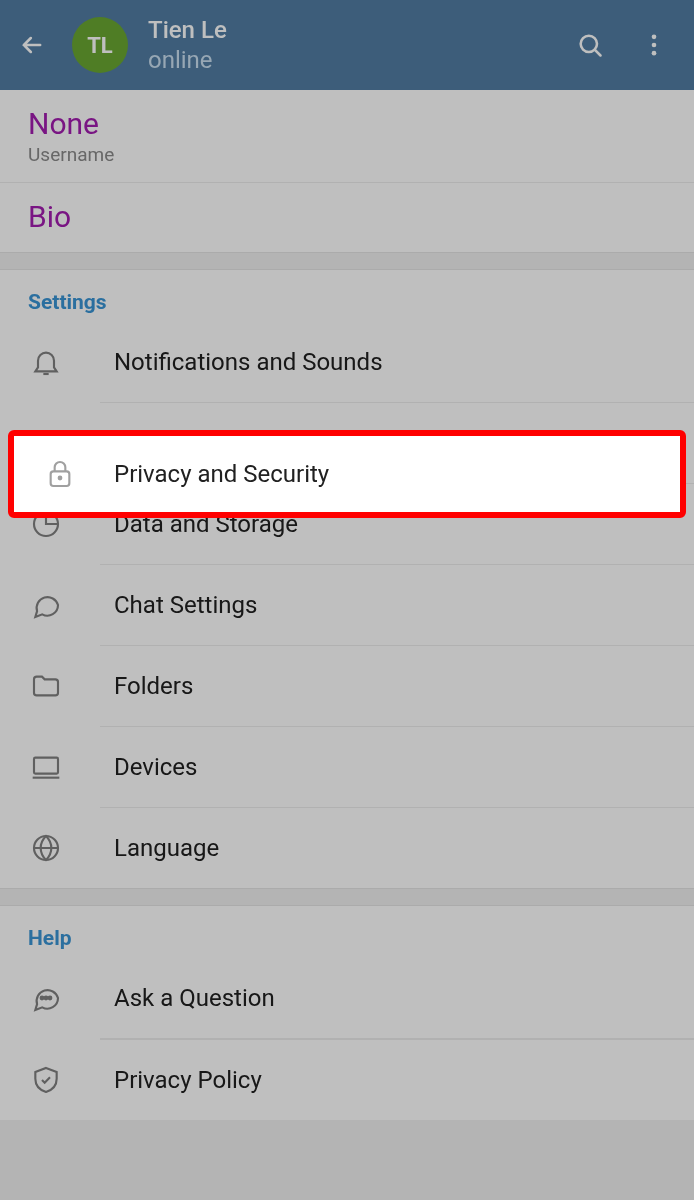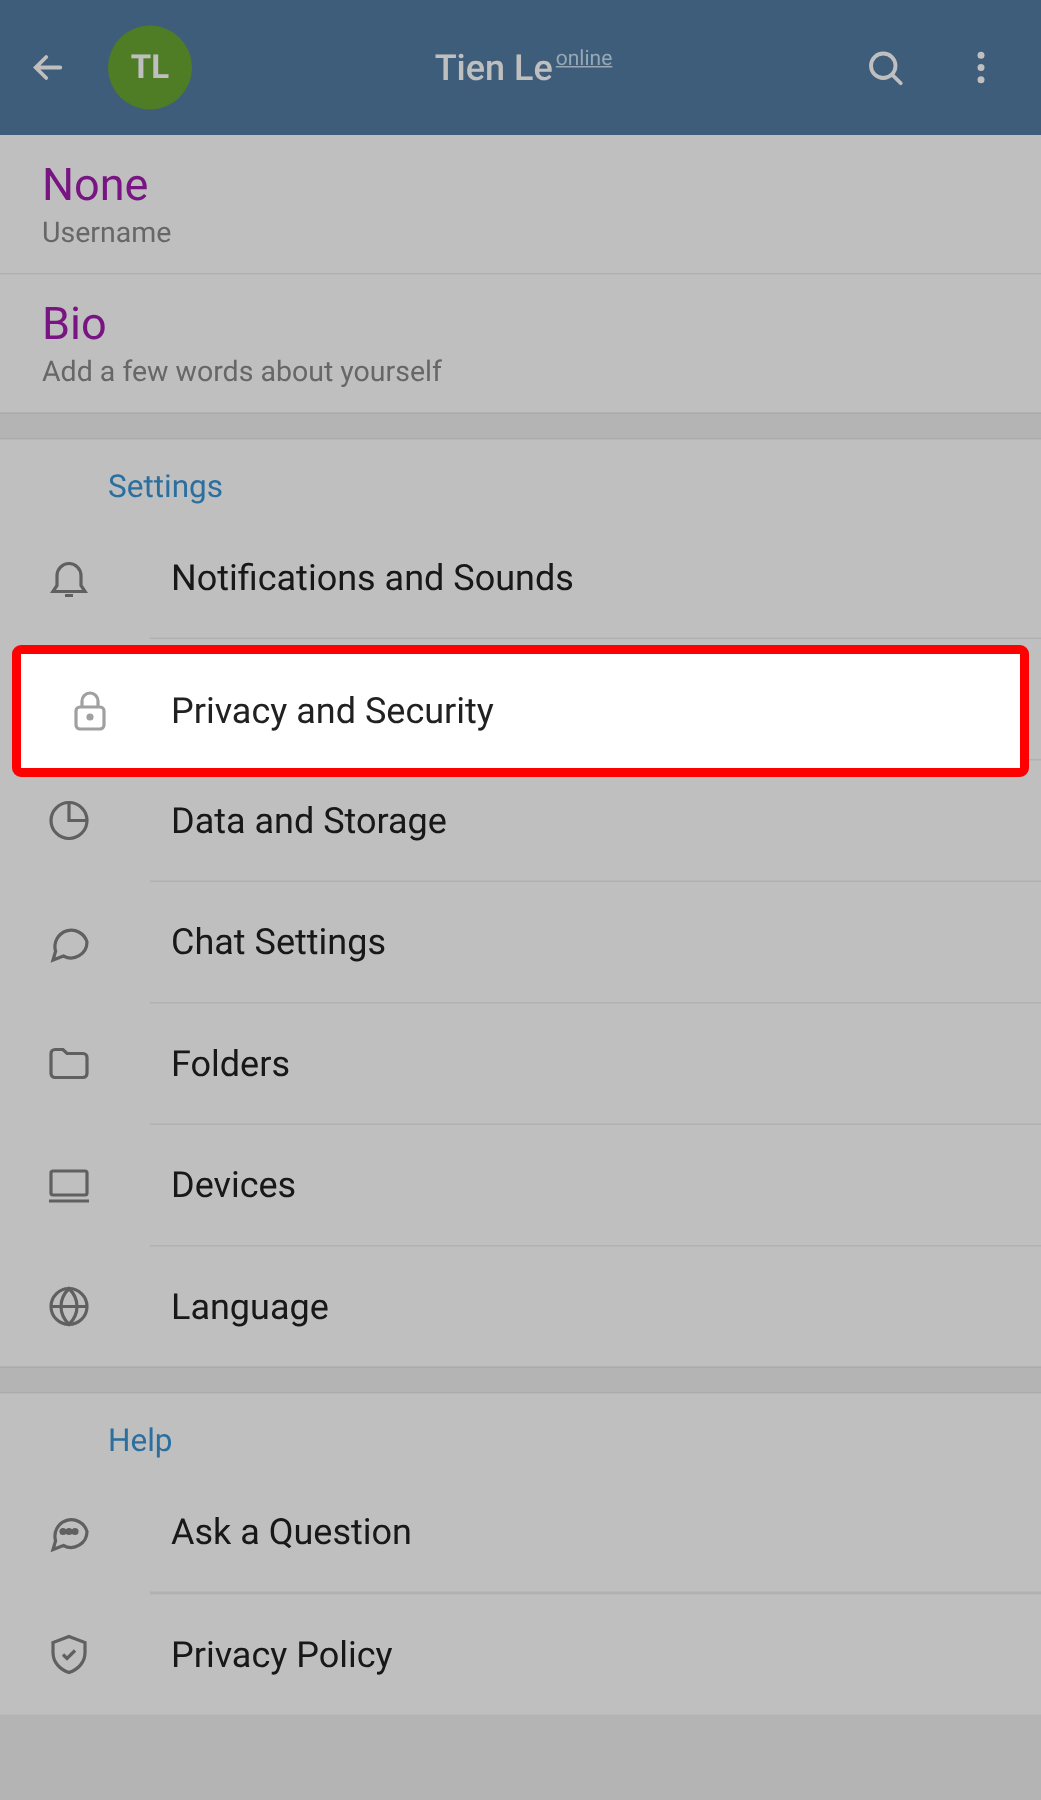--- a/index.html
+++ b/index.html
@@ -51,33 +51,32 @@
       display: flex;
       align-items: center;
       justify-content: center;
       font-size: 22px;
       font-weight: 700;
       flex-shrink: 0;
     }
     .header-info {
       flex: 1;
       display: flex;
-      flex-direction: row;
+      flex-direction: column;
       justify-content: center;
       gap: 2px;
     }
     .header-name {
       color: #fff;
       font-size: 24px;
       font-weight: 500;
     }
     .header-status {
       color: #cadff0;
-      font-size: 14px;
-      text-decoration: underline;
+      font-size: 24px;
     }
     .header-actions {
       display: flex;
       gap: 24px;
       margin-right: 8px;
     }
     .header-action-btn {
       color: #fff;
       width: 40px;
       height: 40px;
@@ -103,24 +102,23 @@
       font-size: 30px;
       color: #a21caf;
       margin-bottom: 2px;
     }
     .profile-sub {
       font-size: 19px;
       color: #8a8a8a;
     }
     .section-header {
       font-size: 21px;
-      font-weight: 400;
+      font-weight: 700;
       color: #3a95d5;
       padding: 20px 28px 8px;
-      margin-left: 44px;
     }
     .menu-item {
       display: flex;
       align-items: center;
       gap: 50px;
       padding: 20px 28px;
       min-height: 80px;
     }
     .menu-icon {
       width: 36px;
@@ -185,21 +183,20 @@
   </div>
 </div>
 
 <div class="content">
   <div class="profile-item">
     <div class="profile-title">None</div>
     <div class="profile-sub">Username</div>
   </div>
   <div class="profile-item">
     <div class="profile-title">Bio</div>
-    <div class="profile-sub">Add a few words about yourself</div>
   </div>
 </div>
 
 <div class="section-gap"></div>
 
 <div class="content">
   <div class="section-header">Settings</div>
 
   <div class="menu-item">
     <div class="menu-icon">

